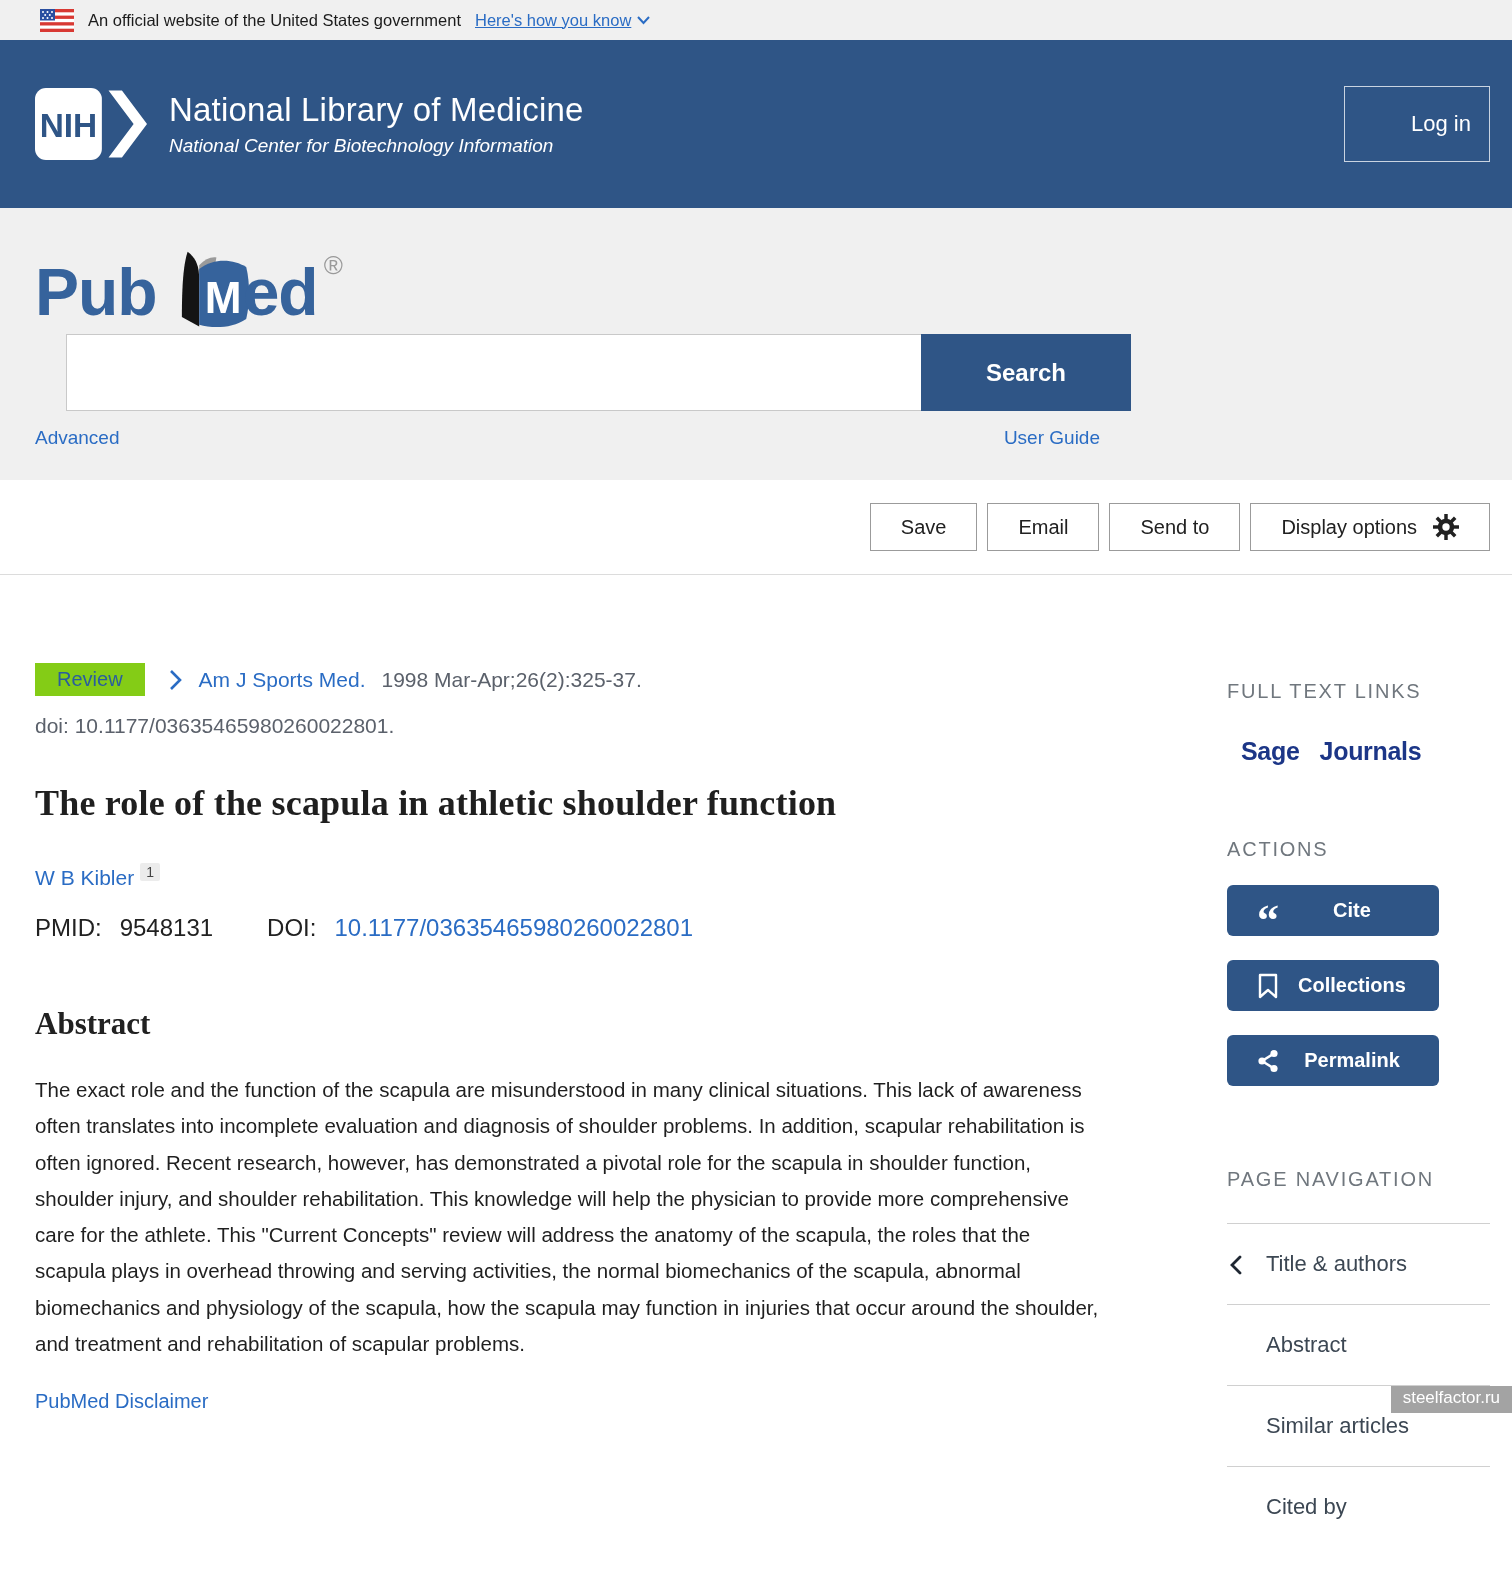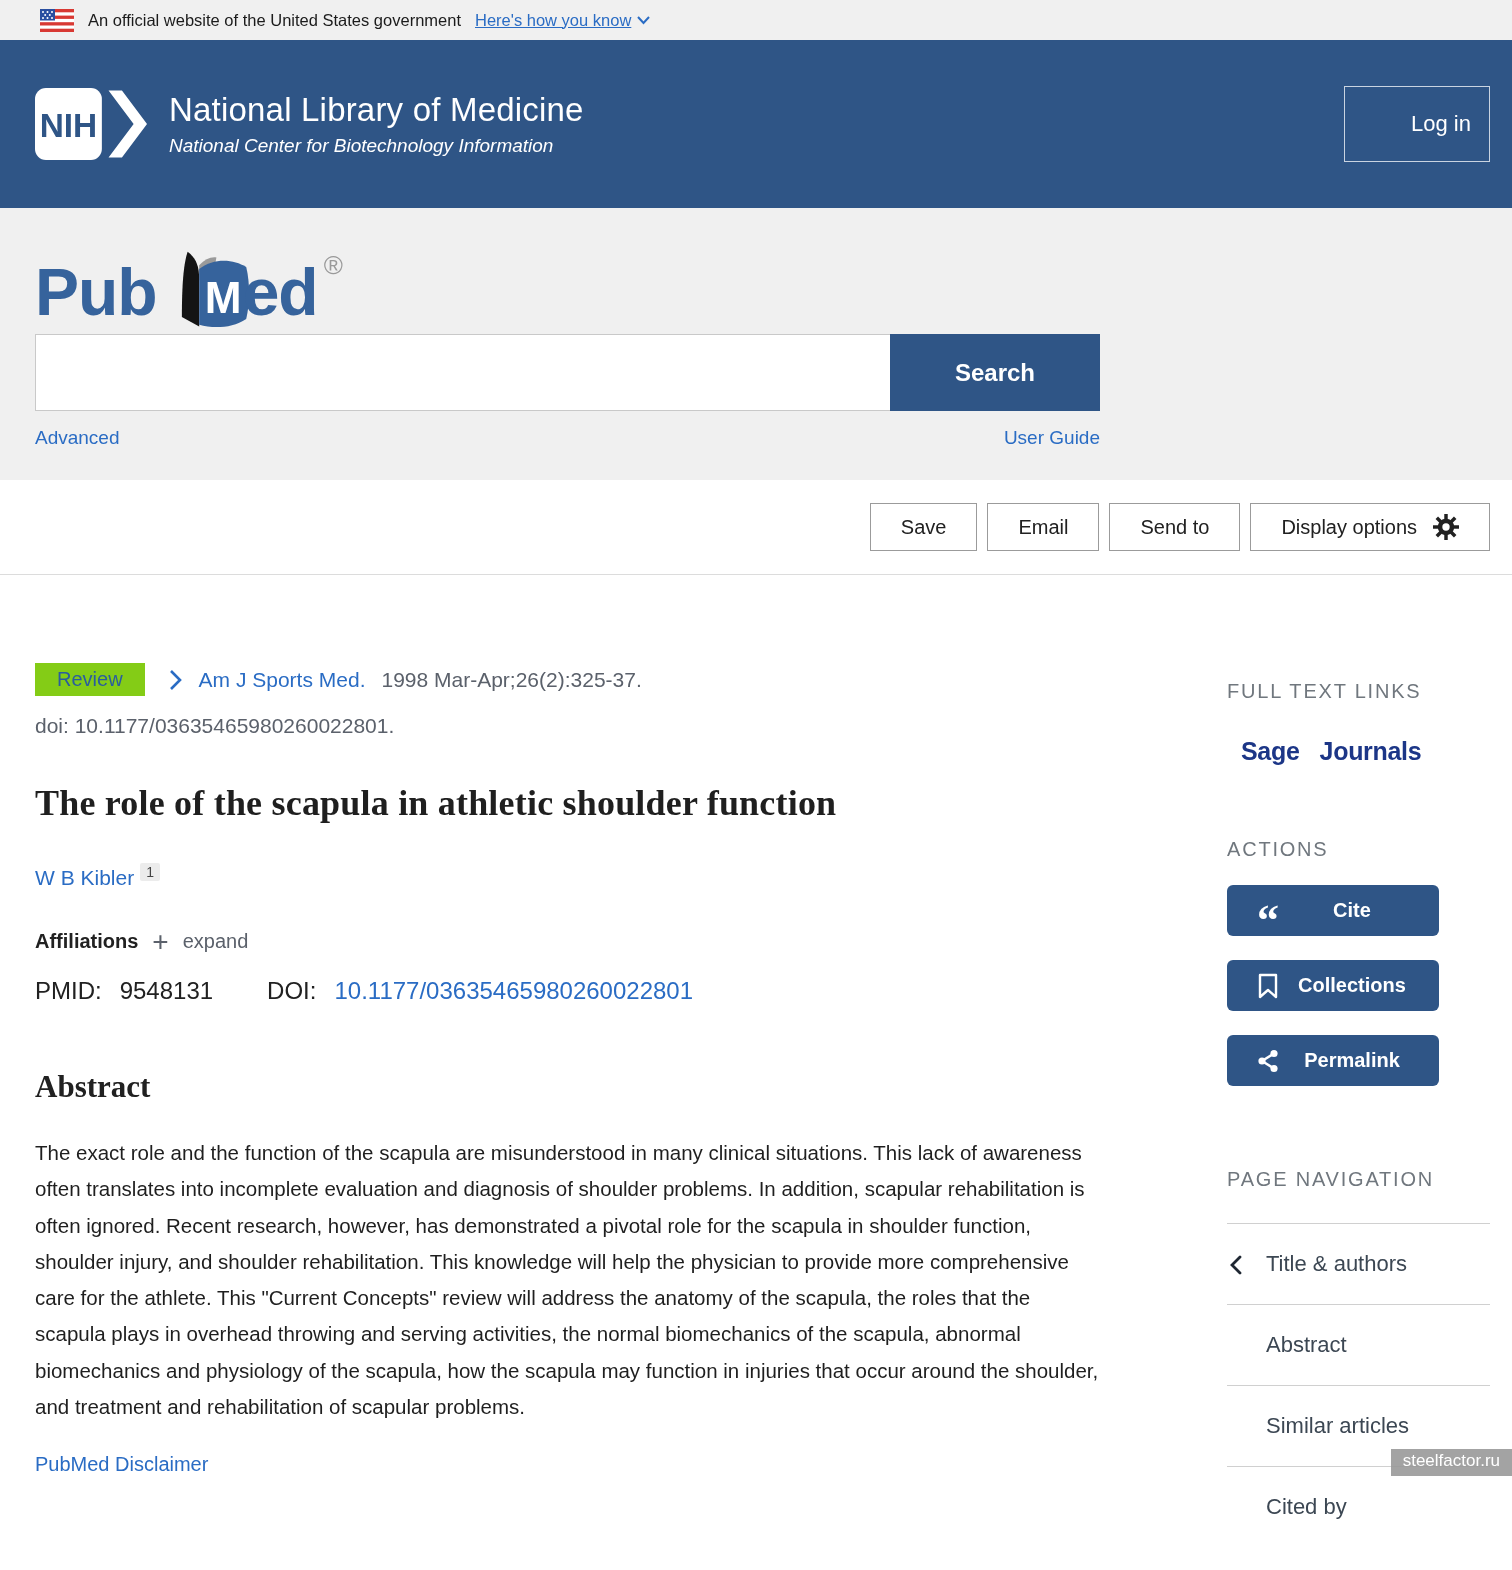--- a/index.html
+++ b/index.html
@@ -18,21 +18,21 @@
   .org-text .org-title { color:#fff; font-size:33px; font-weight:500; letter-spacing:.2px; }
   .org-text .org-sub { color:#fff; font-size:19px; font-style:italic; font-weight:300; margin-top:6px; }
   .login-btn { margin-left:auto; width:146px; height:76px; background:transparent; border:1.5px solid rgba(255,255,255,.75); color:#ffffff; font-size:22px; font-family:inherit; cursor:pointer;padding-left:48px; }
 
   
   .search-section { height:272px; background:#f0f0f0; padding:40px 0 0 35px; position:relative; }
   .pubmed-logo { display:flex; align-items:flex-start; height:92px; cursor:pointer; }
   .pm-text { font-size:66px; font-weight:bold; color:#36639c; line-height:88px; letter-spacing:-1px; }
   .pm-book { width:96px; height:90px; margin:0 -8px 0 -2px; }
   .pm-reg { font-size:26px; color:#9a9a9a; margin:2px 0 0 6px; font-weight:400; }
-  .search-row { display:flex; margin-top:-6px; width:1065px; }
+  .search-row { display:flex; margin-top:-6px; width:1065px;margin-left:31px; }
   .search-input { flex:1; height:77px; border:1px solid #c9c9c9; border-right:none; background:#fff; font-size:22px; padding:0 18px; outline:none; }
   .search-btn { width:210px; height:77px; background:#2f5586; color:#fff; border:none; font-size:24px; font-weight:bold; font-family:inherit; cursor:pointer; }
   .links-row { width:1065px; display:flex; justify-content:space-between; margin-top:16px; font-size:19px; }
   .links-row a { color:#2a6cc4; text-decoration:none; cursor:pointer; }
 
   
   .toolbar { height:95px; background:#fff; border-bottom:1px solid #dcdcdc; display:flex; align-items:center; justify-content:flex-end; gap:10px; padding-right:22px; }
   .tb-btn { height:48px; background:#fff; border:1px solid #9b9b9b; color:#212121; font-size:20px; font-family:inherit; padding:0 30px; display:flex; align-items:center; gap:16px; cursor:pointer; }
   .gear { width:26px; height:26px; }
 
@@ -195,25 +195,20 @@
     </div>
 
     <div class="doi-line">doi: 10.1177/03635465980260022801.</div>
 
     <h1 class="article-title">The role of the scapula in athletic shoulder function</h1>
 
     <div class="author-row">
       <a class="author-link">W B Kibler</a><span class="sup-box">1</span>
     </div>
 
-    <div class="affil-row">
-      <span class="affil-label">Affiliations</span>
-      <span class="plus-icon">+</span>
-      <span class="expand-link">expand</span>
-    </div>
 
     <div class="ids-row">
       <span class="lbl">PMID:</span>
       <span>9548131</span>
       <span class="gap"></span>
       <span class="lbl">DOI:</span>
       <a class="doi-link">10.1177/03635465980260022801</a>
     </div>
 
     <h2 class="abstract-h">Abstract</h2>

